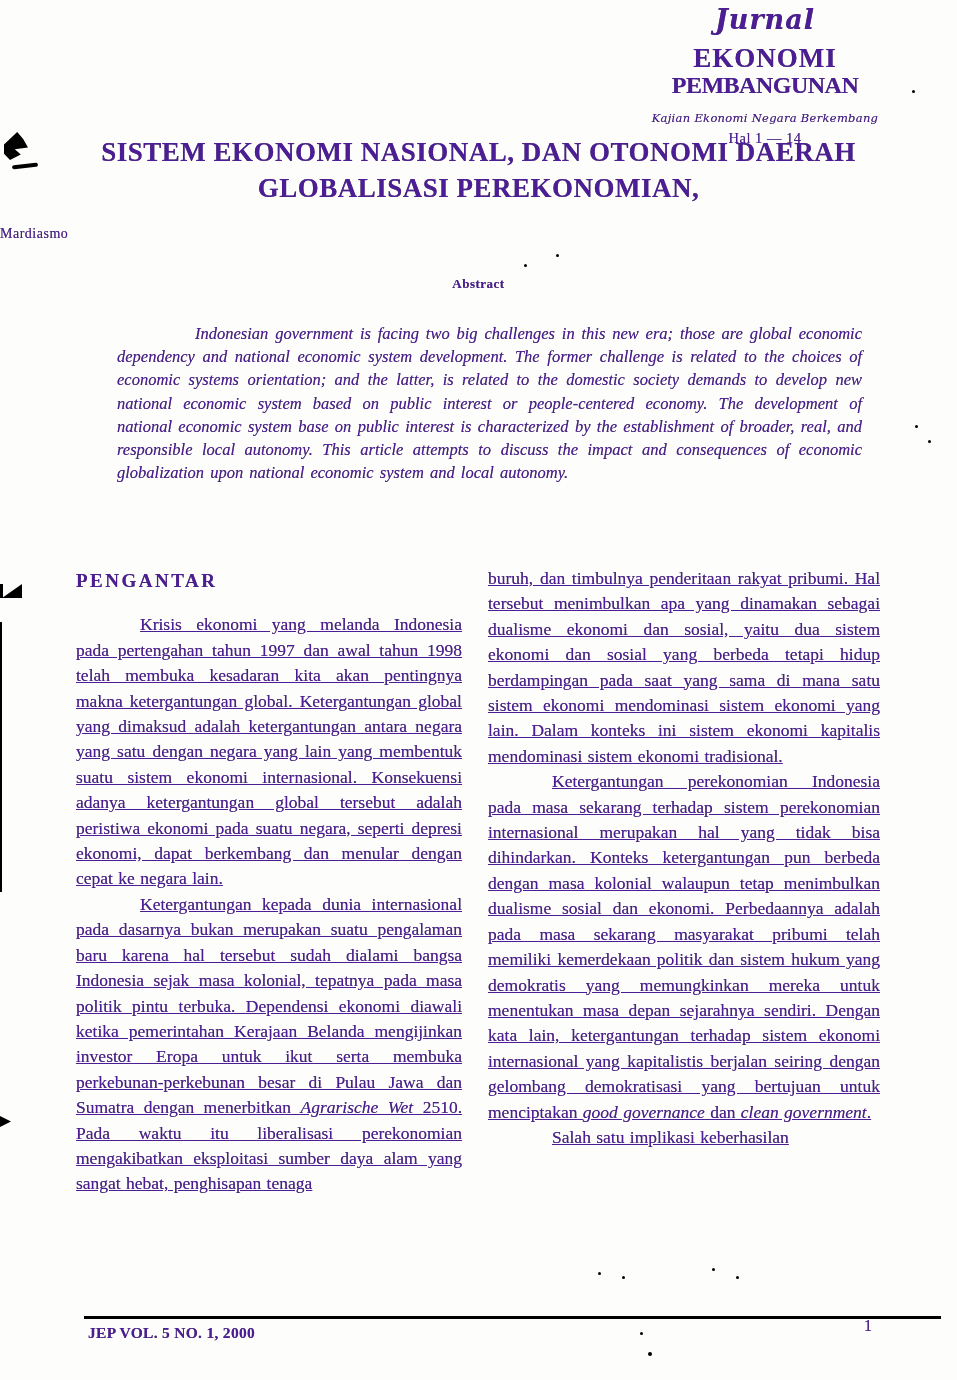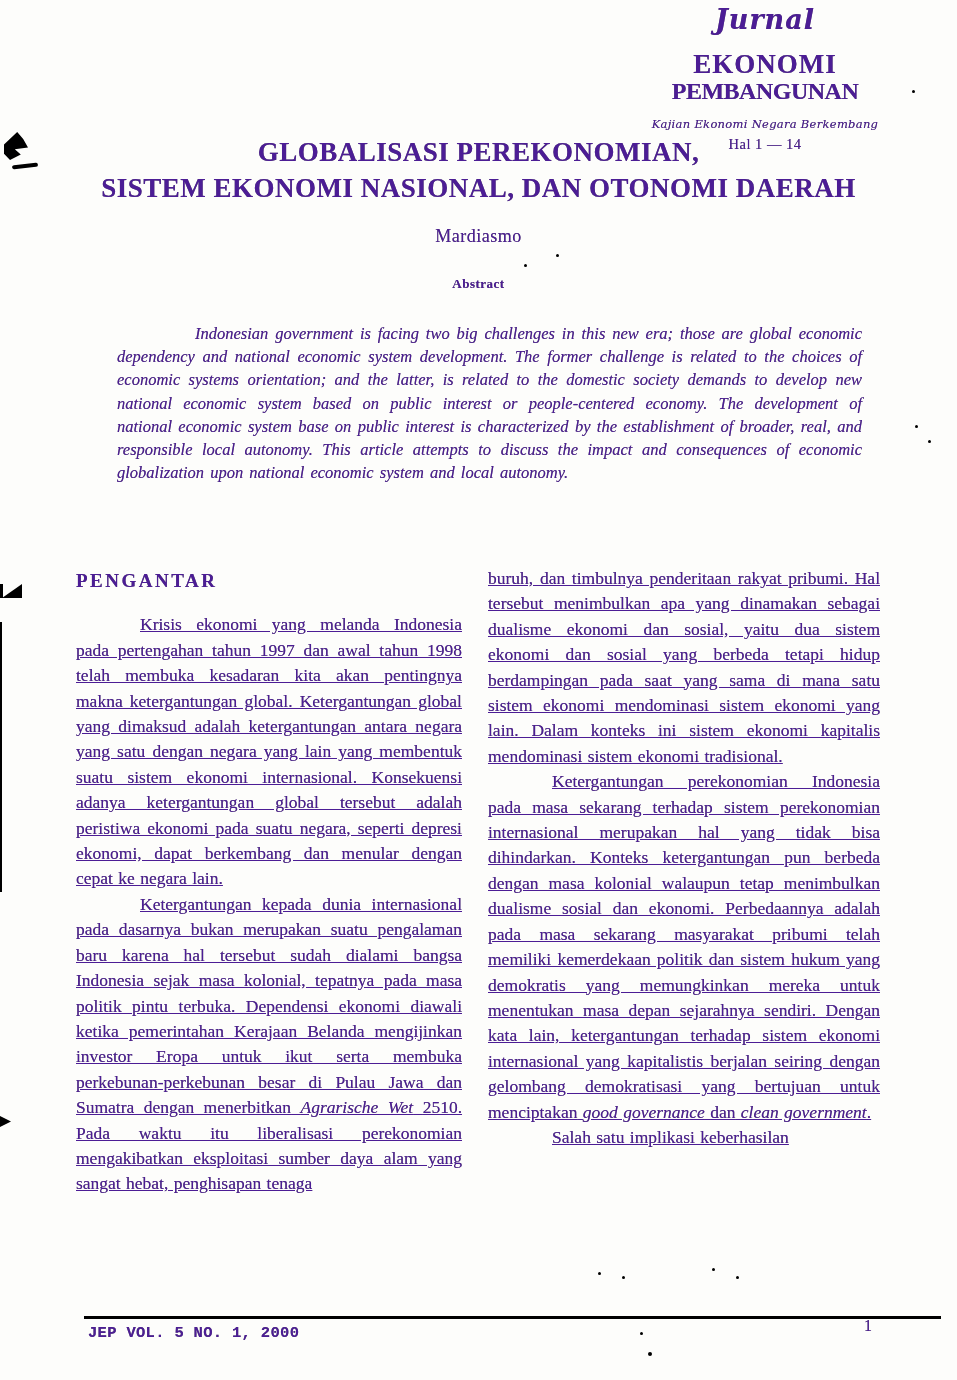--- a/index.html
+++ b/index.html
@@ -15,36 +15,36 @@
   
   .masthead{
     position:absolute;top:6px;right:72px;width:240px;
     text-align:center;line-height:1.05;
   }
   .masthead .script{
     font-family:"DejaVu Serif", serif;
     font-style:italic;font-weight:bold;font-size:27px;
     letter-spacing:1px;
   }
-  .masthead .name1{font-weight:bold;font-size:27px;letter-spacing:1px;margin-top:16px;}
+  .masthead .name1{font-weight:bold;font-size:27px;letter-spacing:1px;margin-top:10px;}
   .masthead .name2{font-weight:bold;font-size:24px;letter-spacing:-0.5px;}
   .masthead .subtitle{
     font-family:"DejaVu Serif", serif;
     font-style:italic;font-size:11.5px;margin-top:14px;letter-spacing:0.3px;
   }
   .masthead .pages{font-size:14.5px;margin-top:7px;letter-spacing:0.5px;}
   
   .title-block{
     position:absolute;top:134px;left:0;width:100%;
     text-align:center;font-weight:bold;
     font-size:27px;line-height:36px;letter-spacing:0.5px;
   }
   .author{
     position:absolute;top:226px;left:0;width:100%;
-    text-align:center;font-size:18px;letter-spacing:0.5px;
+    text-align:left;font-size:14px;letter-spacing:0.5px;
   }
   .abstract-heading{
     position:absolute;top:276px;left:0;width:100%;
     text-align:center;font-size:13px;font-weight:bold;letter-spacing:0.5px;
   }
   .abstract{
     position:absolute;top:322px;left:117px;width:745px;
     font-style:italic;font-size:16.5px;line-height:23.2px;
     text-align:justify;text-indent:78px;
     word-spacing:2px;
@@ -63,21 +63,21 @@
   }
   .para{margin:0;text-decoration:underline;}
   .indent{text-indent:64px;}
   
   .footer-rule{
     position:absolute;left:84px;right:16px;top:1316px;height:3px;
     background:#000;
   }
   .footer-ref{
     position:absolute;left:88px;top:1324px;
-    font-family:Liberation Mono, monospace;
+    font-family:Liberation Serif, serif;
     font-weight:bold;font-size:15.5px;letter-spacing:0.3px;
   }
   .page-number{
     position:absolute;left:864px;top:1317px;
     font-size:16px;
   }
   
   .artifact{position:absolute;background:#000;}
   .blob-top-left{left:4px;top:132px;width:24px;height:28px;
     clip-path:polygon(0 45%,55% 0,80% 25%,100% 55%,45% 62%,70% 80%,25% 100%,0 78%);}
@@ -97,22 +97,22 @@
 
   <div class="masthead">
     <div class="script">Jurnal</div>
     <div class="name1">EKONOMI</div>
     <div class="name2">PEMBANGUNAN</div>
     <div class="subtitle">Kajian Ekonomi Negara Berkembang</div>
     <div class="pages">Hal 1 — 14</div>
   </div>
 
   <div class="title-block">
+    <div>SISTEM EKONOMI NASIONAL, DAN OTONOMI DAERAH</div>
     <div>GLOBALISASI PEREKONOMIAN,</div>
-    <div>SISTEM EKONOMI NASIONAL, DAN OTONOMI DAERAH</div>
   </div>
 
   <div class="author">Mardiasmo</div>
 
   <div class="abstract-heading">Abstract</div>
 
   <div class="abstract">Indonesian government is facing two big challenges in this new era; those are global economic dependency and national economic system development. The former challenge is related to the choices of economic systems orientation; and the latter, is related to the domestic society demands to develop new national economic system based on public interest or people-centered economy. The development of national economic system base on public interest is characterized by the establishment of broader, real, and responsible local autonomy. This article attempts to discuss the impact and consequences of economic globalization upon national economic system and local autonomy.</div>
 
   <div class="col col-left">
     <div class="section-heading">PENGANTAR</div>

